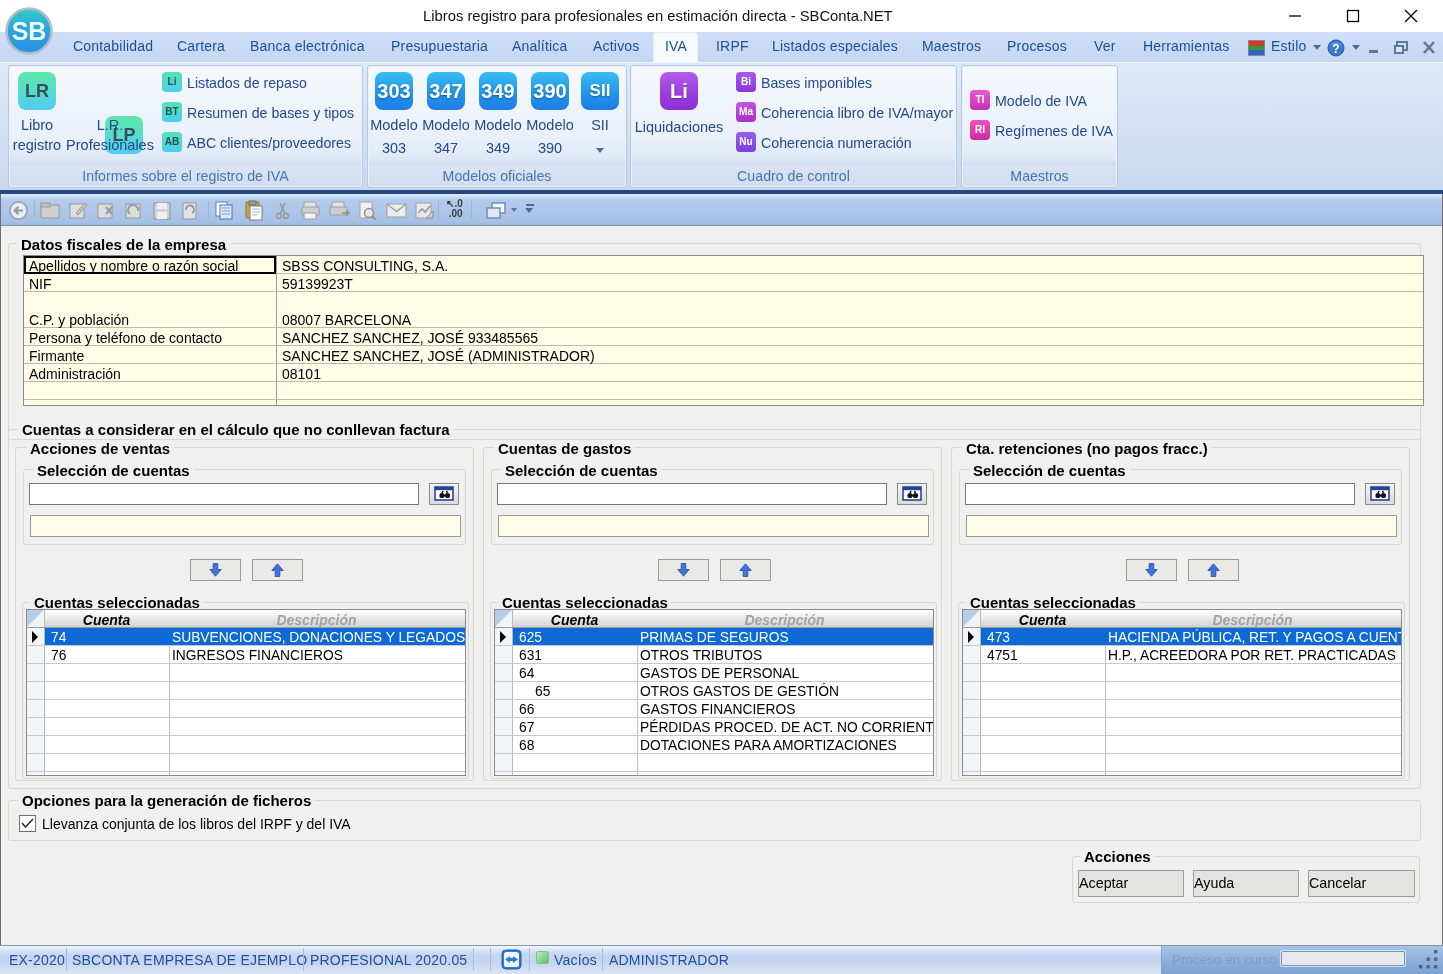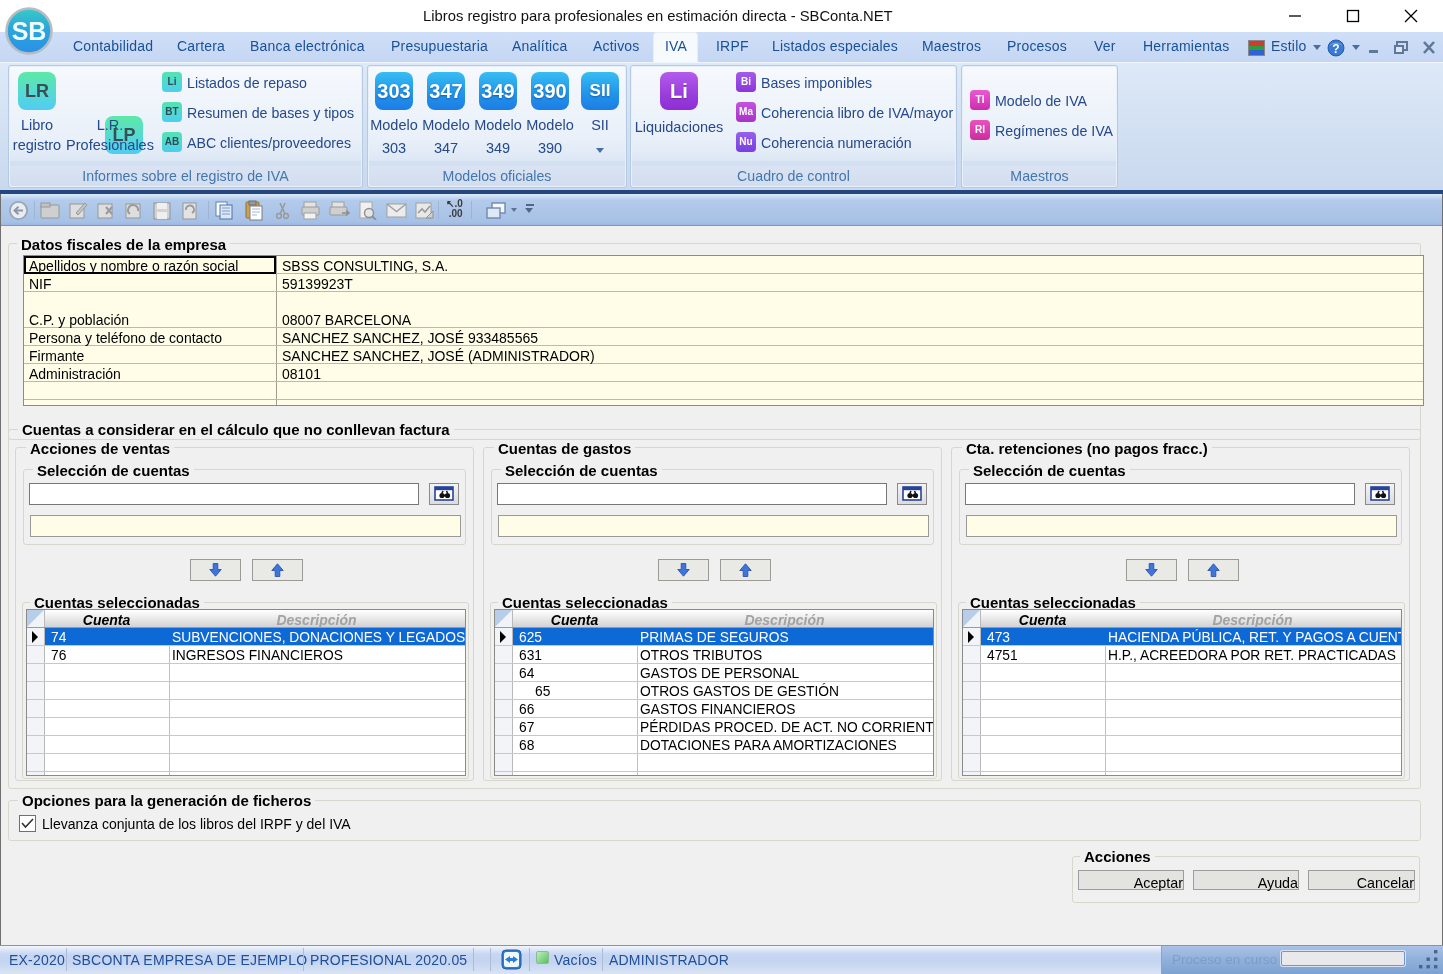--- a/index.html
+++ b/index.html
@@ -76,22 +76,22 @@
   background:linear-gradient(#ffffff,#e8e7e8 55%,#d2d1d3); border-bottom:1px solid #9a9a9a; }
 .gsel { position:absolute; left:0; top:0; width:18px; height:100%;
   background:#f2f4f8; border-right:1px solid #b9b9b9; }
 .gcuenta-h { position:absolute; top:2px; font-size:14px; font-style:italic; font-weight:bold; color:#000; }
 .gdesc-h { position:absolute; top:2px; font-size:14px; font-style:italic; font-weight:bold; color:#a2a2a2; }
 .grow { position:absolute; left:0; width:438px !important; height:18px; border-bottom:1px solid #c8c8c8; }
 .gcell { position:absolute; top:2px; font-size:13.8px; color:#000; white-space:nowrap; }
 .gcolsep { position:absolute; top:18px; bottom:0; width:1px; background:#c0c0c0; }
 
 
-.wbtn { position:absolute; width:106px; height:20px; background:#e3e3e1; border:1px solid #9d9d9a;
-  text-align:right; font-size:14.3px; line-height:25px; color:#000; }
+.wbtn { position:absolute; width:106px; height:27px; background:#e3e3e1; border:1px solid #9d9d9a;
+  text-align:left; font-size:14.3px; line-height:25px; color:#000; }
 
 
 #statusbar { left:0; top:945px; width:1443px; height:29px;
   background:linear-gradient(#f2f6fd,#c7d7f3 28%,#c4d4f0 55%,#d9e3f4); border-top:1px solid #8296b1; }
 .sbtext { position:absolute; top:952px; font-size:14px; letter-spacing:0.2px; color:#1e4f9a; white-space:nowrap; }
 .sbsep { position:absolute; top:948px; width:1px; height:23px; background:#aabcd8; }
 </style>
 </head>
 <body>
 

